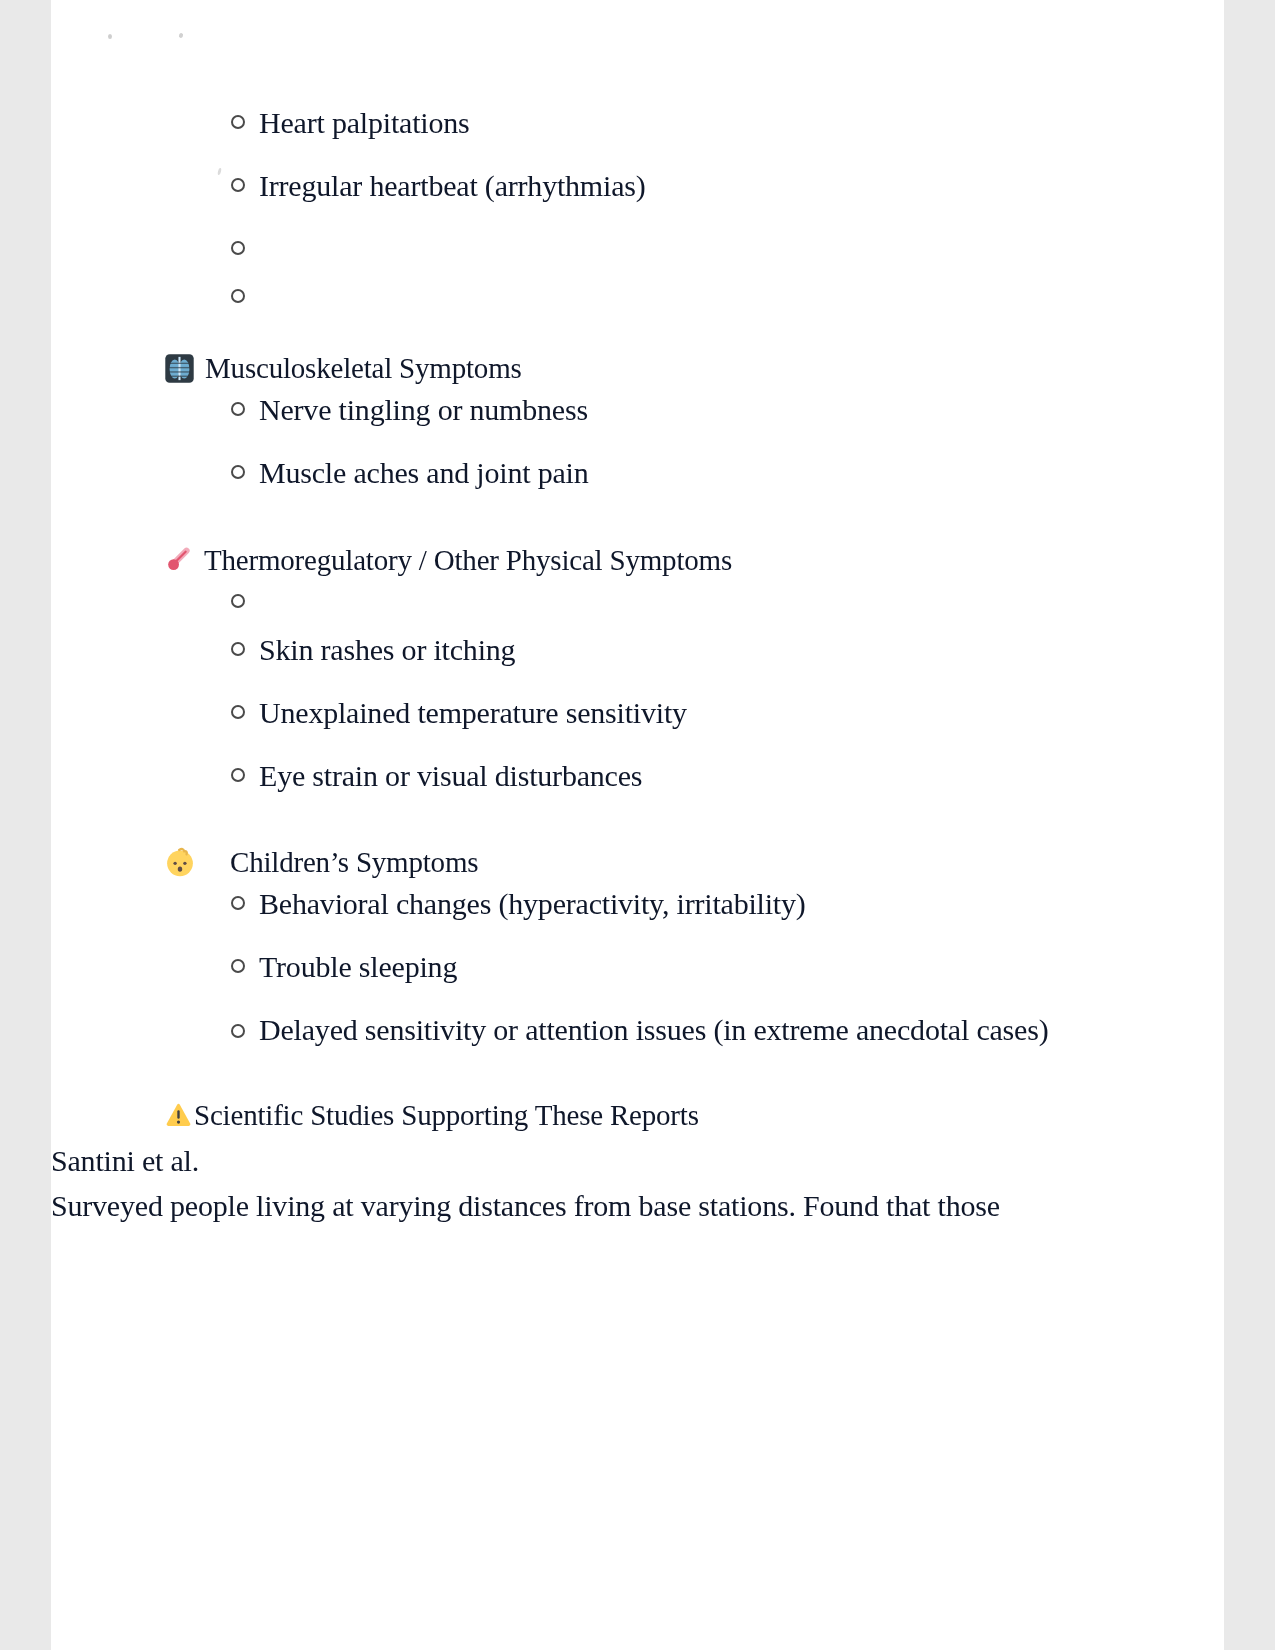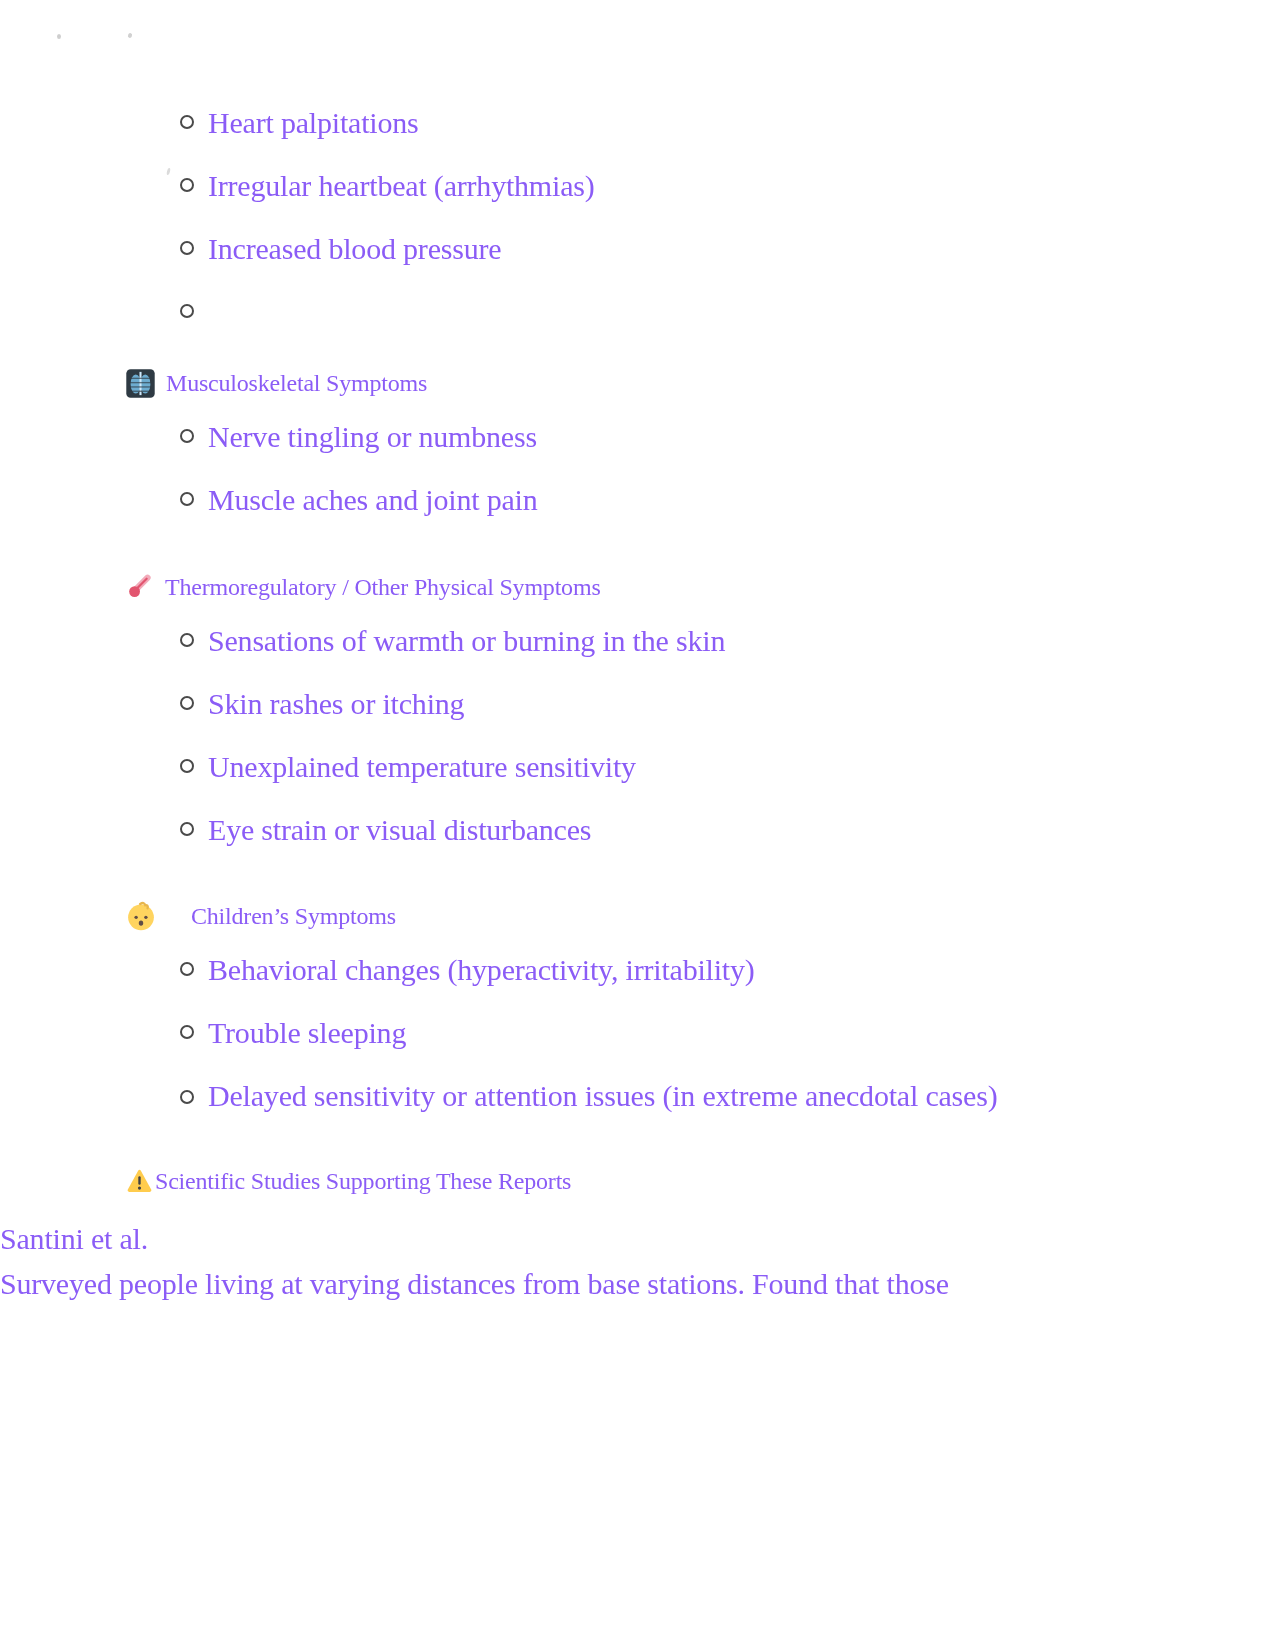--- a/index.html
+++ b/index.html
@@ -1,22 +1,22 @@
 <!DOCTYPE html>
 <html><head>
 <meta charset="utf-8">
 <style>
   html,body { margin:0; padding:0; background:#e9e9e9; }
   .page {
     position:relative;
-    width:1275px; height:1650px;
+    width:1173px; height:1650px;
     margin:0 auto;
     background:#ffffff;
     font-family:"Liberation Serif","DejaVu Serif",serif;
-    color:#8b5cf6;
+    color:#0f172a;
     font-size:30px;
     letter-spacing:-0.2px;
     overflow:hidden;
   }
   .content { padding-top:102px; }
 
   
   .speck { position:absolute; background:#bdbdbd; border-radius:50%; }
   .speck.sp1 { left:57px;  top:34px;  width:4px; height:5px; opacity:.75; }
   .speck.sp2 { left:128px; top:33px;  width:4px; height:5px; opacity:.7; transform:rotate(20deg); }
@@ -33,22 +33,22 @@
     background:transparent;
   }
   .txt { flex:0 1 auto; }
   li.two-line { line-height:46px; }
   li.two-line .dot { margin-top:15px; }
   li.two-line .txt { max-width:880px; }
 
   
   .heading {
     display:flex; align-items:center; gap:10px;
-    font-weight:400; font-size:24px; line-height:42px;
-    margin:12px; padding-left:113px;
+    font-weight:400; font-size:29px; line-height:42px;
+    margin:0; padding-left:113px;
   }
   .heading .icon { flex:none; display:inline-flex; }
 
   .h-musculo  { margin-top:44px; }
   .g2         { margin-top:40px; }
   .h-thermo   { margin-top:45px;align-items:center; }
   .g3         { margin-top:48px; }
   .h-children { margin-top:44px;gap:34px; }
   .g4         { margin-top:43px; }
 
@@ -72,21 +72,20 @@
       <li>
         <span class="dot"></span>
         <span class="txt">Heart palpitations</span>
       </li>
       <li>
         <span class="dot"></span>
         <span class="txt">Irregular heartbeat (arrhythmias)</span>
       </li>
       <li>
         <span class="dot"></span>
-        <span class="txt">Increased blood pressure</span>
       </li>
       <li>
         <span class="dot"></span>
       </li>
     </ul>
 
     <h2 class="heading h-musculo">
       <span class="icon">
         <svg width="31" height="31" viewBox="0 0 36 36" aria-hidden="true">
           <rect x="1.5" y="1.5" width="33" height="33" rx="5" fill="#2e3a43"></rect>
@@ -120,21 +119,20 @@
           <line x1="27" y1="7" x2="13" y2="21" stroke="#f2abba" stroke-width="7.5" stroke-linecap="round"></line>
           <line x1="26" y1="8" x2="14" y2="20" stroke="#e2556f" stroke-width="2.6" stroke-linecap="round"></line>
           <circle cx="11.5" cy="23.5" r="6.5" fill="#e2556f"></circle>
         </svg>
       </span>
       <span>Thermoregulatory / Other Physical Symptoms</span>
     </h2>
     <ul class="bullets g3">
       <li>
         <span class="dot"></span>
-        <span class="txt">Sensations of warmth or burning in the skin</span>
       </li>
       <li>
         <span class="dot"></span>
         <span class="txt">Skin rashes or itching</span>
       </li>
       <li>
         <span class="dot"></span>
         <span class="txt">Unexplained temperature sensitivity</span>
       </li>
       <li>

